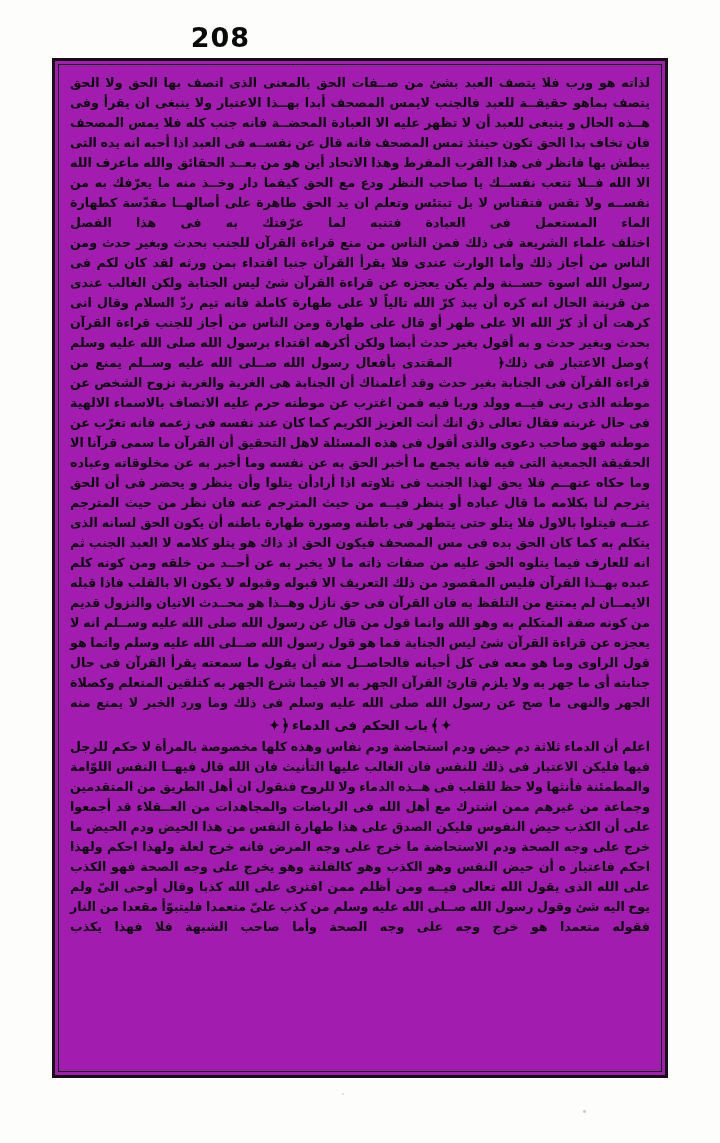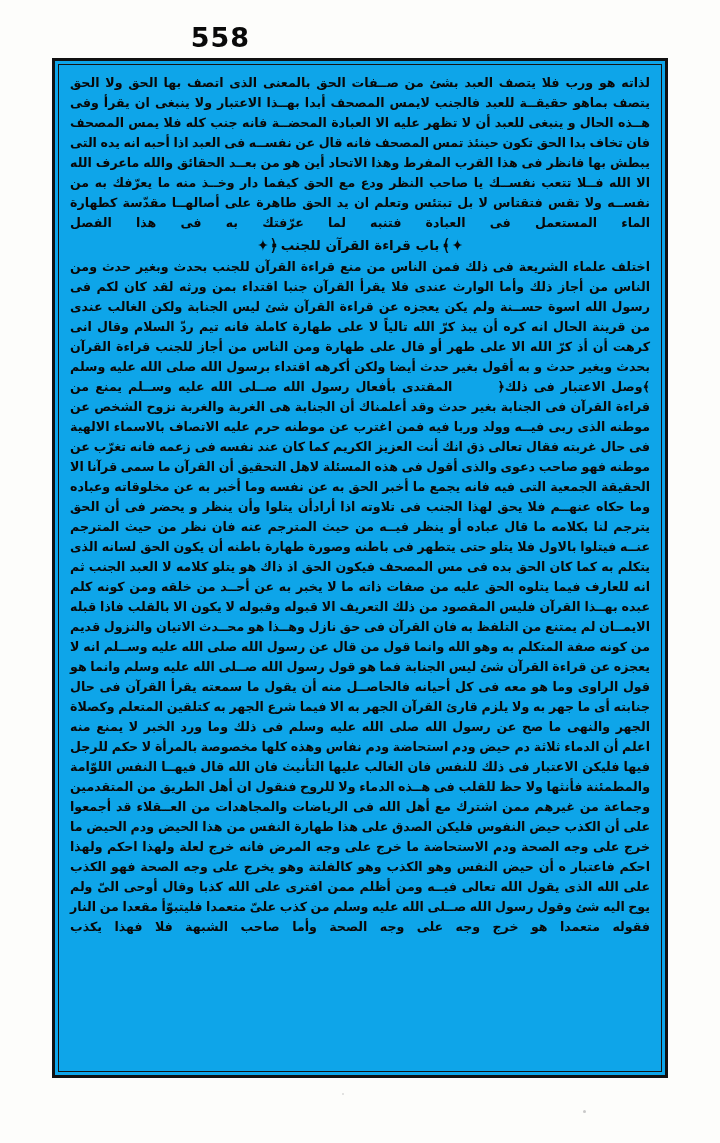--- a/index.html
+++ b/index.html
@@ -34,21 +34,21 @@
 
   
   #frame {
     position: absolute;
     left: 52px;
     top: 58px;
     width: 616px;
     height: 1020px;
     border: 3px solid #111;
     box-sizing: border-box;
-    background: #0ea5e9;
+    background: #a21caf;
   }
   #frame-inner {
     position: absolute;
     left: 3px;
     top: 3px;
     right: 3px;
     bottom: 3px;
     border: 1.5px solid #151515;
     box-sizing: border-box;
   }
@@ -121,37 +121,37 @@
     position: absolute;
     background: #c9c9c9;
     border-radius: 50%;
   }
   #sp1 { left: 583px; top: 1110px; width: 3px; height: 3px; }
   #sp2 { left: 342px; top: 1093px; width: 2px; height: 2px; background:#d8d8d8; }
 </style>
 </head>
 <body style="background: rgb(253, 253, 251);">
 
-<div id="folio">558</div>
+<div id="folio">208</div>
 
 <div id="frame" style="border-color: rgb(17, 17, 17);">
   <div id="frame-inner">
 
     <div id="text-body" style="color: rgb(8, 8, 8);">
 
       <p class="para first">لذاته هو ورب فلا يتصف العبد بشئ من صــفات الحق بالمعنى الذى اتصف بها الحق ولا الحق يتصف بماهو حقيقــة للعبد فالجنب لايمس المصحف أبدا بهــذا الاعتبار ولا ينبغى ان يقرأ وفى هــذه الحال و ينبغى للعبد أن لا تظهر عليه الا العبادة المحضــة فانه جنب كله فلا يمس المصحف فان تخاف بدا الحق تكون حينئذ تمس المصحف فانه قال عن نفســه فى العبد اذا أحبه انه يده التى يبطش بها فانظر فى هذا القرب المفرط وهذا الاتحاد أين هو من بعــد الحقائق والله ماعرف الله الا الله فــلا تتعب نفســك يا صاحب النظر ودع مع الحق كيفما دار وخــذ منه ما يعرّفك به من نفســه ولا تقس فتقتاس لا بل تبتئس وتعلم ان يد الحق طاهرة على أصالهــا مقدّسة كطهارة الماء المستعمل فى العبادة فتنبه لما عرّفتك به فى هذا الفصل</p>
 
-      <div class="heading">
-        <span class="orn">✦</span><span class="orn">﴾</span><span class="heading-text">باب قراءة القرآن للجنب</span><span class="orn">﴿</span><span class="orn">✦</span>
-      </div>
 
       <p class="para">اختلف علماء الشريعة فى ذلك فمن الناس من منع قراءة القرآن للجنب بحدث وبغير حدث ومن الناس من أجاز ذلك وأما الوارث عندى فلا يقرأ القرآن جنبا اقتداء بمن ورثه لقد كان لكم فى رسول الله اسوة حســنة ولم يكن يعجزه عن قراءة القرآن شئ ليس الجنابة ولكن الغالب عندى من قرينة الحال انه كره أن يبذ كرّ الله تالياً لا على طهارة كاملة فانه تيم ردّ السلام وقال انى كرهت أن أذ كرّ الله الا على طهر أو قال على طهارة ومن الناس من أجاز للجنب قراءة القرآن بحدث وبغير حدث و به أقول بغير حدث أيضا ولكن أكرهه اقتداء برسول الله صلى الله عليه وسلم</p>
 
       <p class="para"><span class="inline-tag">﴾وصل الاعتبار فى ذلك﴿</span><span>المقتدى بأفعال رسول الله صــلى الله عليه وســلم يمنع من قراءة القرآن فى الجنابة بغير حدث وقد أعلمناك أن الجنابة هى الغربة والغربة نزوح الشخص عن موطنه الذى ربى فيــه وولد وربا فيه فمن اغترب عن موطنه حرم عليه الاتصاف بالاسماء الالهية فى حال غربته فقال تعالى ذق انك أنت العزيز الكريم كما كان عند نفسه فى زعمه فانه تغرّب عن موطنه فهو صاحب دعوى والذى أقول فى هذه المسئلة لاهل التحقيق أن القرآن ما سمى قرآنا الا الحقيقة الجمعية التى فيه فانه يجمع ما أخبر الحق به عن نفسه وما أخبر به عن مخلوقاته وعباده وما حكاه عنهــم فلا يحق لهذا الجنب فى تلاوته اذا أرادأن يتلوا وأن ينظر و يحضر فى أن الحق يترجم لنا بكلامه ما قال عباده أو ينظر فيــه من حيث المترجم عنه فان نظر من حيث المترجم عنــه فيتلوا بالاول فلا يتلو حتى يتطهر فى باطنه وصورة طهارة باطنه أن يكون الحق لسانه الذى يتكلم به كما كان الحق بده فى مس المصحف فيكون الحق اذ ذاك هو يتلو كلامه لا العبد الجنب ثم انه للعارف فيما يتلوه الحق عليه من صفات ذاته ما لا يخبر به عن أحــد من خلقه ومن كونه كلم عبده بهــذا القرآن فليس المقصود من ذلك التعريف الا قبوله وقبوله لا يكون الا بالقلب فاذا قبله الايمــان لم يمتنع من التلفظ به فان القرآن فى حق نازل وهــذا هو محــدث الاتيان والنزول قديم من كونه صفة المتكلم به وهو الله وانما قول من قال عن رسول الله صلى الله عليه وســلم انه لا يعجزه عن قراءة القرآن شئ ليس الجنابة فما هو قول رسول الله صــلى الله عليه وسلم وانما هو قول الراوى وما هو معه فى كل أحيانه فالحاصــل منه أن يقول ما سمعته يقرأ القرآن فى حال جنابته أى ما جهر به ولا يلزم قارئ القرآن الجهر به الا فيما شرع الجهر به كتلقين المتعلم وكصلاة الجهر والنهى ما صح عن رسول الله صلى الله عليه وسلم فى ذلك وما ورد الخبر لا يمنع منه</span></p>
 
+      <div class="heading">
+        <span class="orn">✦</span><span class="orn">﴾</span><span class="heading-text">باب الحكم فى الدماء</span><span class="orn">﴿</span><span class="orn">✦</span>
+      </div>
 
       <p class="para">اعلم أن الدماء ثلاثة دم حيض ودم استحاضة ودم نفاس وهذه كلها مخصوصة بالمرأة لا حكم للرجل فيها فليكن الاعتبار فى ذلك للنفس فان الغالب عليها التأنيث فان الله قال فيهــا النفس اللوّامة والمطمئنة فأنثها ولا حظ للقلب فى هــذه الدماء ولا للروح فنقول ان أهل الطريق من المتقدمين وجماعة من غيرهم ممن اشترك مع أهل الله فى الرياضات والمجاهدات من العــقلاء قد أجمعوا على أن الكذب حيض النفوس فليكن الصدق على هذا طهارة النفس من هذا الحيض ودم الحيض ما خرج على وجه الصحة ودم الاستحاضة ما خرج على وجه المرض فانه خرج لعلة ولهذا احكم ولهذا احكم فاعتبار ه أن حيض النفس وهو الكذب وهو كالفلتة وهو يخرج على وجه الصحة فهو الكذب على الله الذى يقول الله تعالى فيــه ومن أظلم ممن افترى على الله كذبا وقال أوحى الىّ ولم يوح اليه شئ وقول رسول الله صــلى الله عليه وسلم من كذب علىّ متعمدا فليتبوّأ مقعدا من النار فقوله متعمدا هو خرج وجه على وجه الصحة وأما صاحب الشبهة فلا فهذا يكذب</p>
 
     </div>
   </div>
 </div>
 
 <div class="speck" id="sp1"></div>
 <div class="speck" id="sp2"></div>
 

